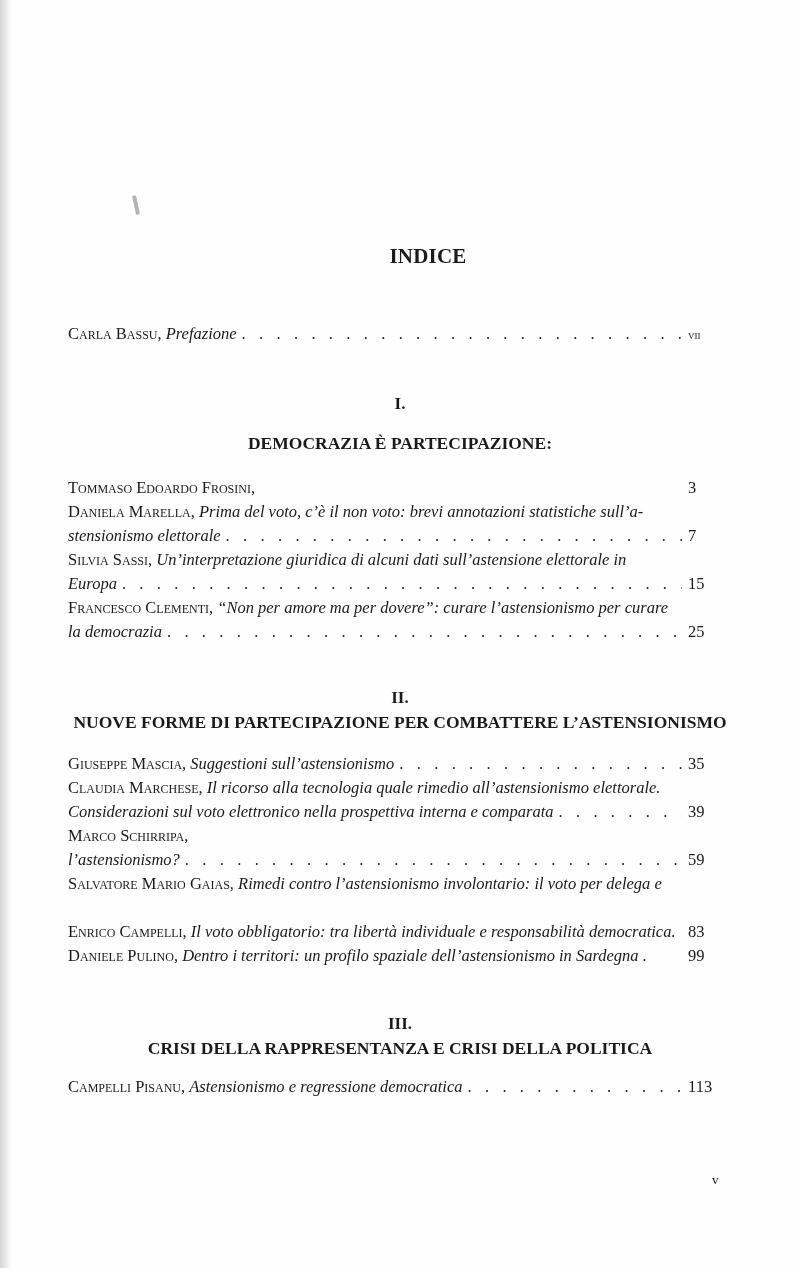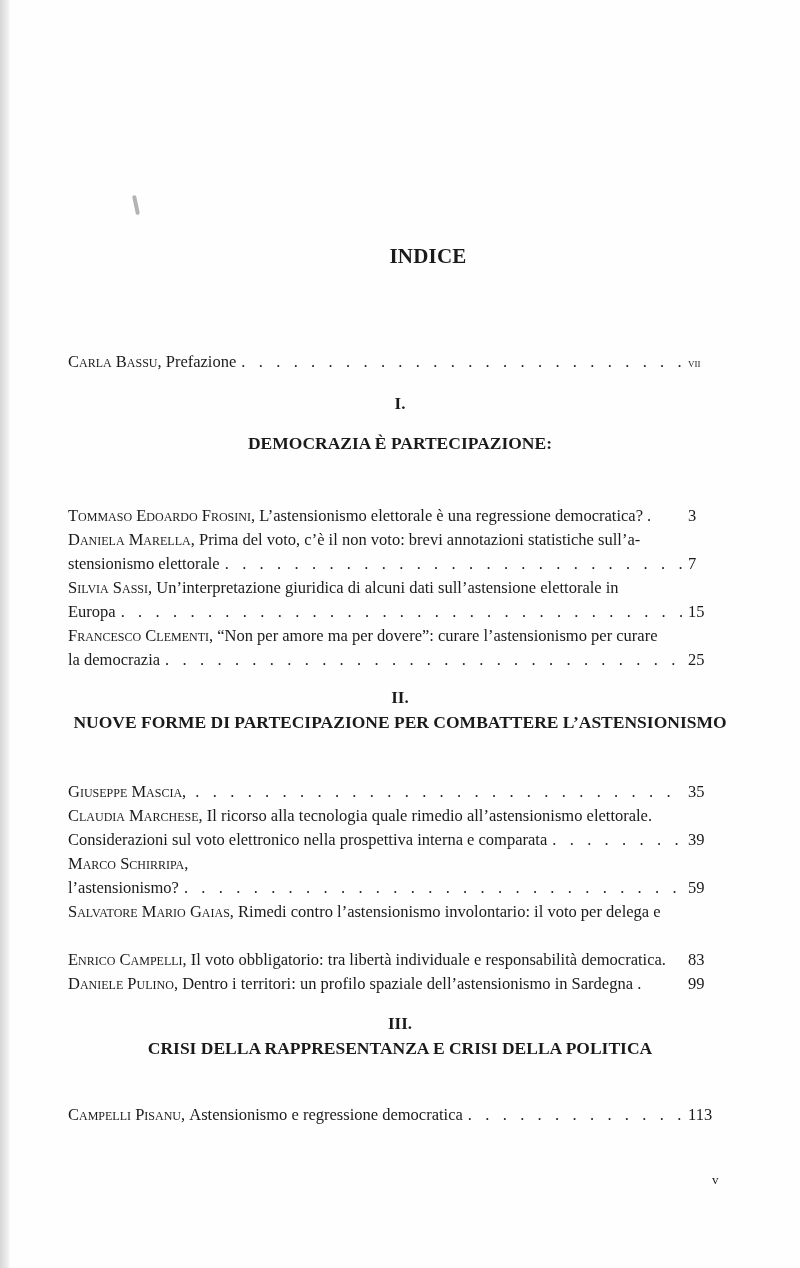--- a/index.html
+++ b/index.html
@@ -19,22 +19,22 @@
   }
   .page-title {
     position: absolute; top: 244px; left: 0; width: 800px; text-align: center;
     font-size: 21px; font-weight: bold; letter-spacing: 0.2px; padding-left: 28px;
   }
   .entry {
     position: absolute; left: 68px; width: 660px;
     font-size: 16.5px; line-height: 24px;
   }
   .entry .line { display: flex; align-items: baseline; white-space: nowrap; }
-  .author { font-variant: small-caps; margin-top: 28px; }
-  .title { }
+  .author { font-variant: small-caps; }
+  .title { font-style: italic; }
   .leader {
     flex: 1; overflow: hidden; white-space: nowrap; margin: 0 6px 0 5px;
     letter-spacing: 4.6px; color: #222;
   }
   .leader::after { content: ". . . . . . . . . . . . . . . . . . . . . . . . . . . . . . . . . . . . . . . . . . . . . . . . . . . . . . . . . . . . . . . . . . . . . . . . . . . . . . ."; }
   .pg { width: 40px; flex: none; font-size: 16.5px; }
   .pg.roman { font-size: 13px; font-variant: small-caps; }
   .section-num {
     position: absolute; left: 0; width: 800px; text-align: center;
     font-size: 17px; font-weight: bold;
@@ -67,21 +67,20 @@
 
 <div class="section-num" style="top:394px">I.</div>
 <div class="section-title" style="top:432px">
   <div>DEMOCRAZIA È PARTECIPAZIONE:</div>
 </div>
 
 <div class="entry" style="top:476px">
   <div class="line">
     <span class="author">Tommaso Edoardo Frosini</span>
       <span>,&nbsp;</span>
-    <span class="title">L’astensionismo elettorale è una regressione democratica? .</span>
     <span style="flex:1"></span>
     <span class="pg">3</span>
   </div>
 </div>
 
 <div class="entry" style="top:500px">
   <div class="line">
     <span class="author">Daniela Marella</span>
       <span>,&nbsp;</span>
     <span class="title">Prima del voto, c’è il non voto: brevi annotazioni statistiche sull’a-</span>
@@ -121,20 +120,21 @@
 
 <div class="section-num" style="top:688px">II.</div>
 <div class="section-title" style="top:711px">
   <div>NUOVE FORME DI PARTECIPAZIONE PER COMBATTERE L’ASTENSIONISMO</div>
 </div>
 
 <div class="entry" style="top:752px">
   <div class="line">
     <span class="author">Giuseppe Mascia</span>
       <span>,&nbsp;</span>
+    <span class="title">Suggestioni sull’astensionismo</span>
     <span class="leader"></span>
     <span class="pg">35</span>
   </div>
 </div>
 
 <div class="entry" style="top:776px">
   <div class="line">
     <span class="author">Claudia Marchese</span>
       <span>,&nbsp;</span>
     <span class="title">Il ricorso alla tecnologia quale rimedio all’astensionismo elettorale.</span>

